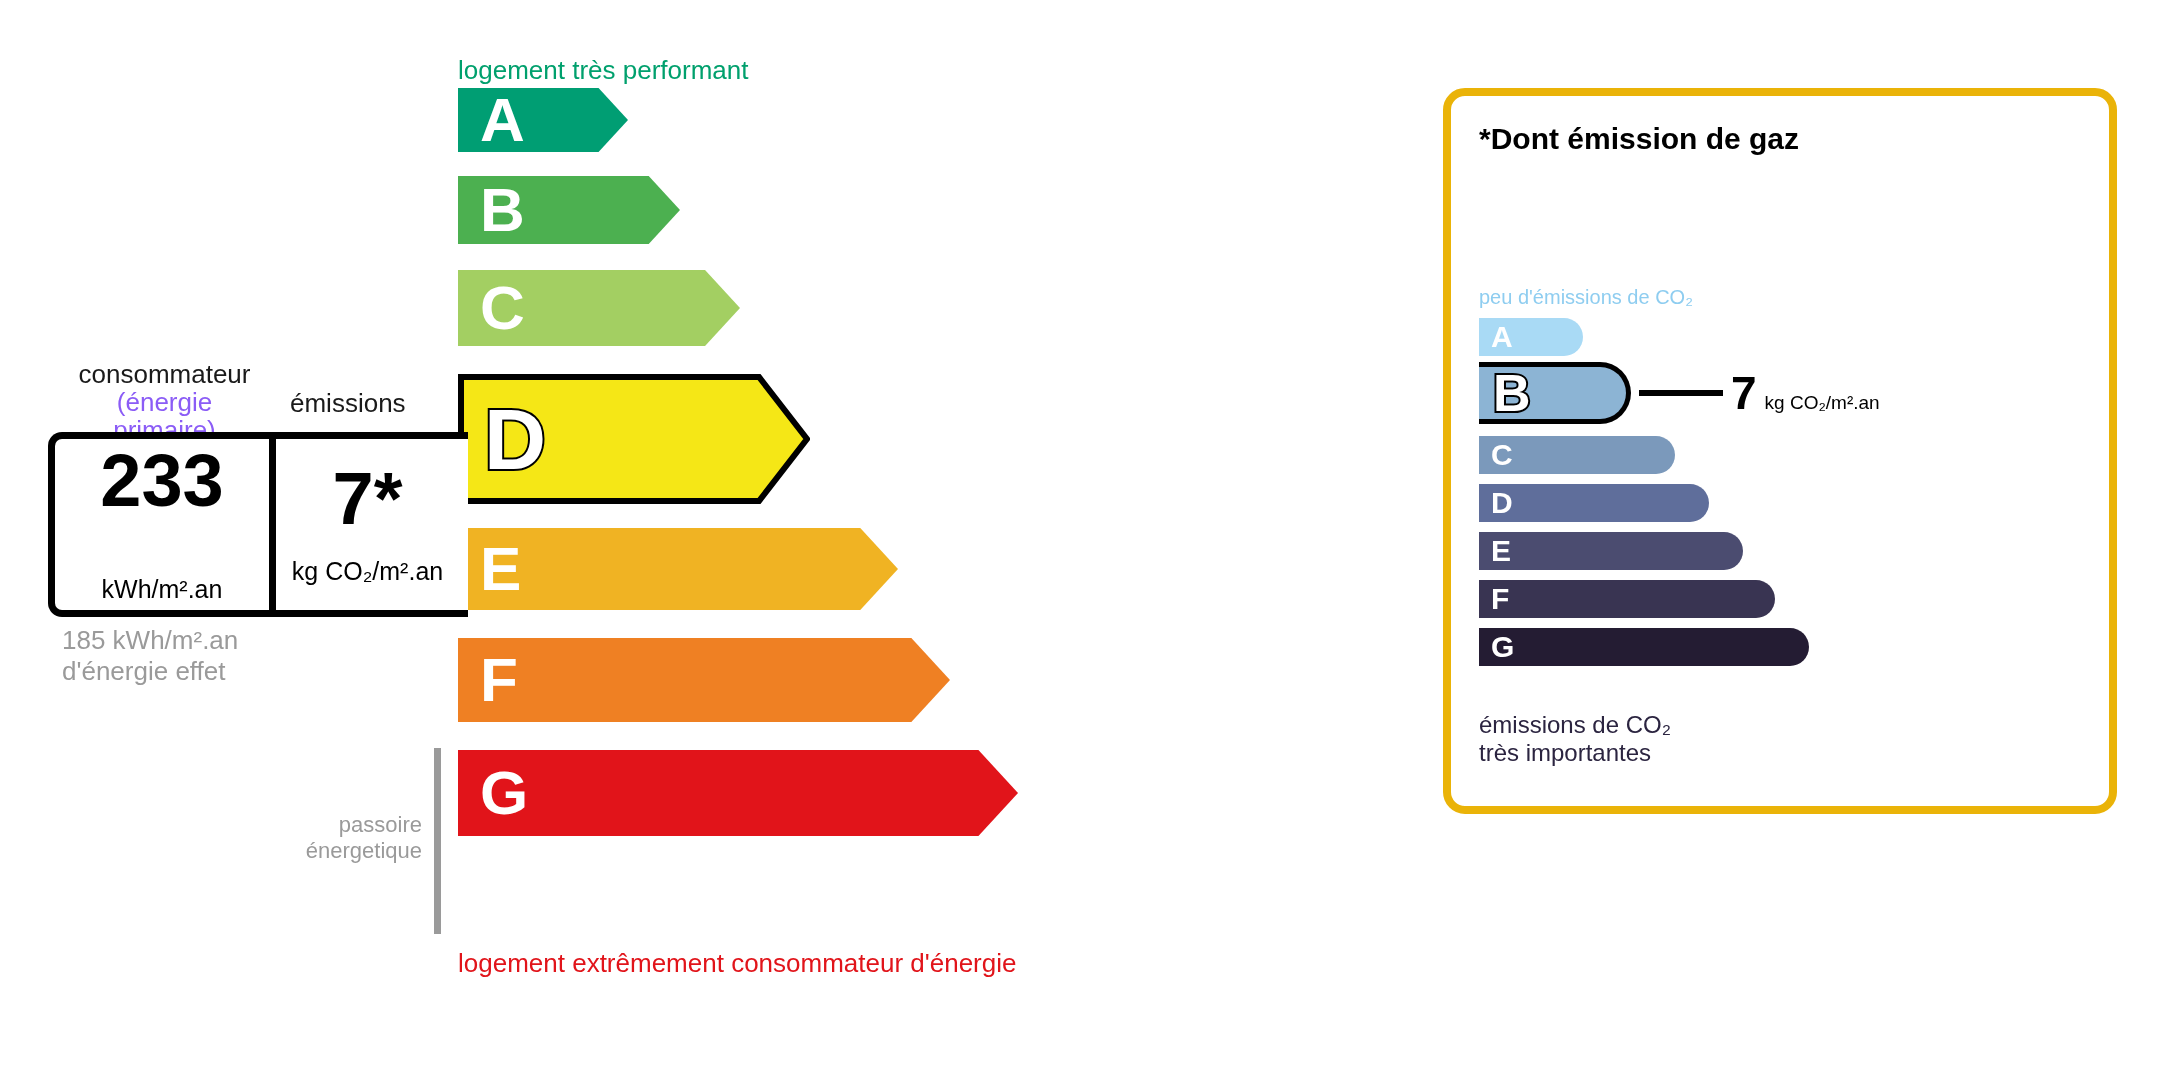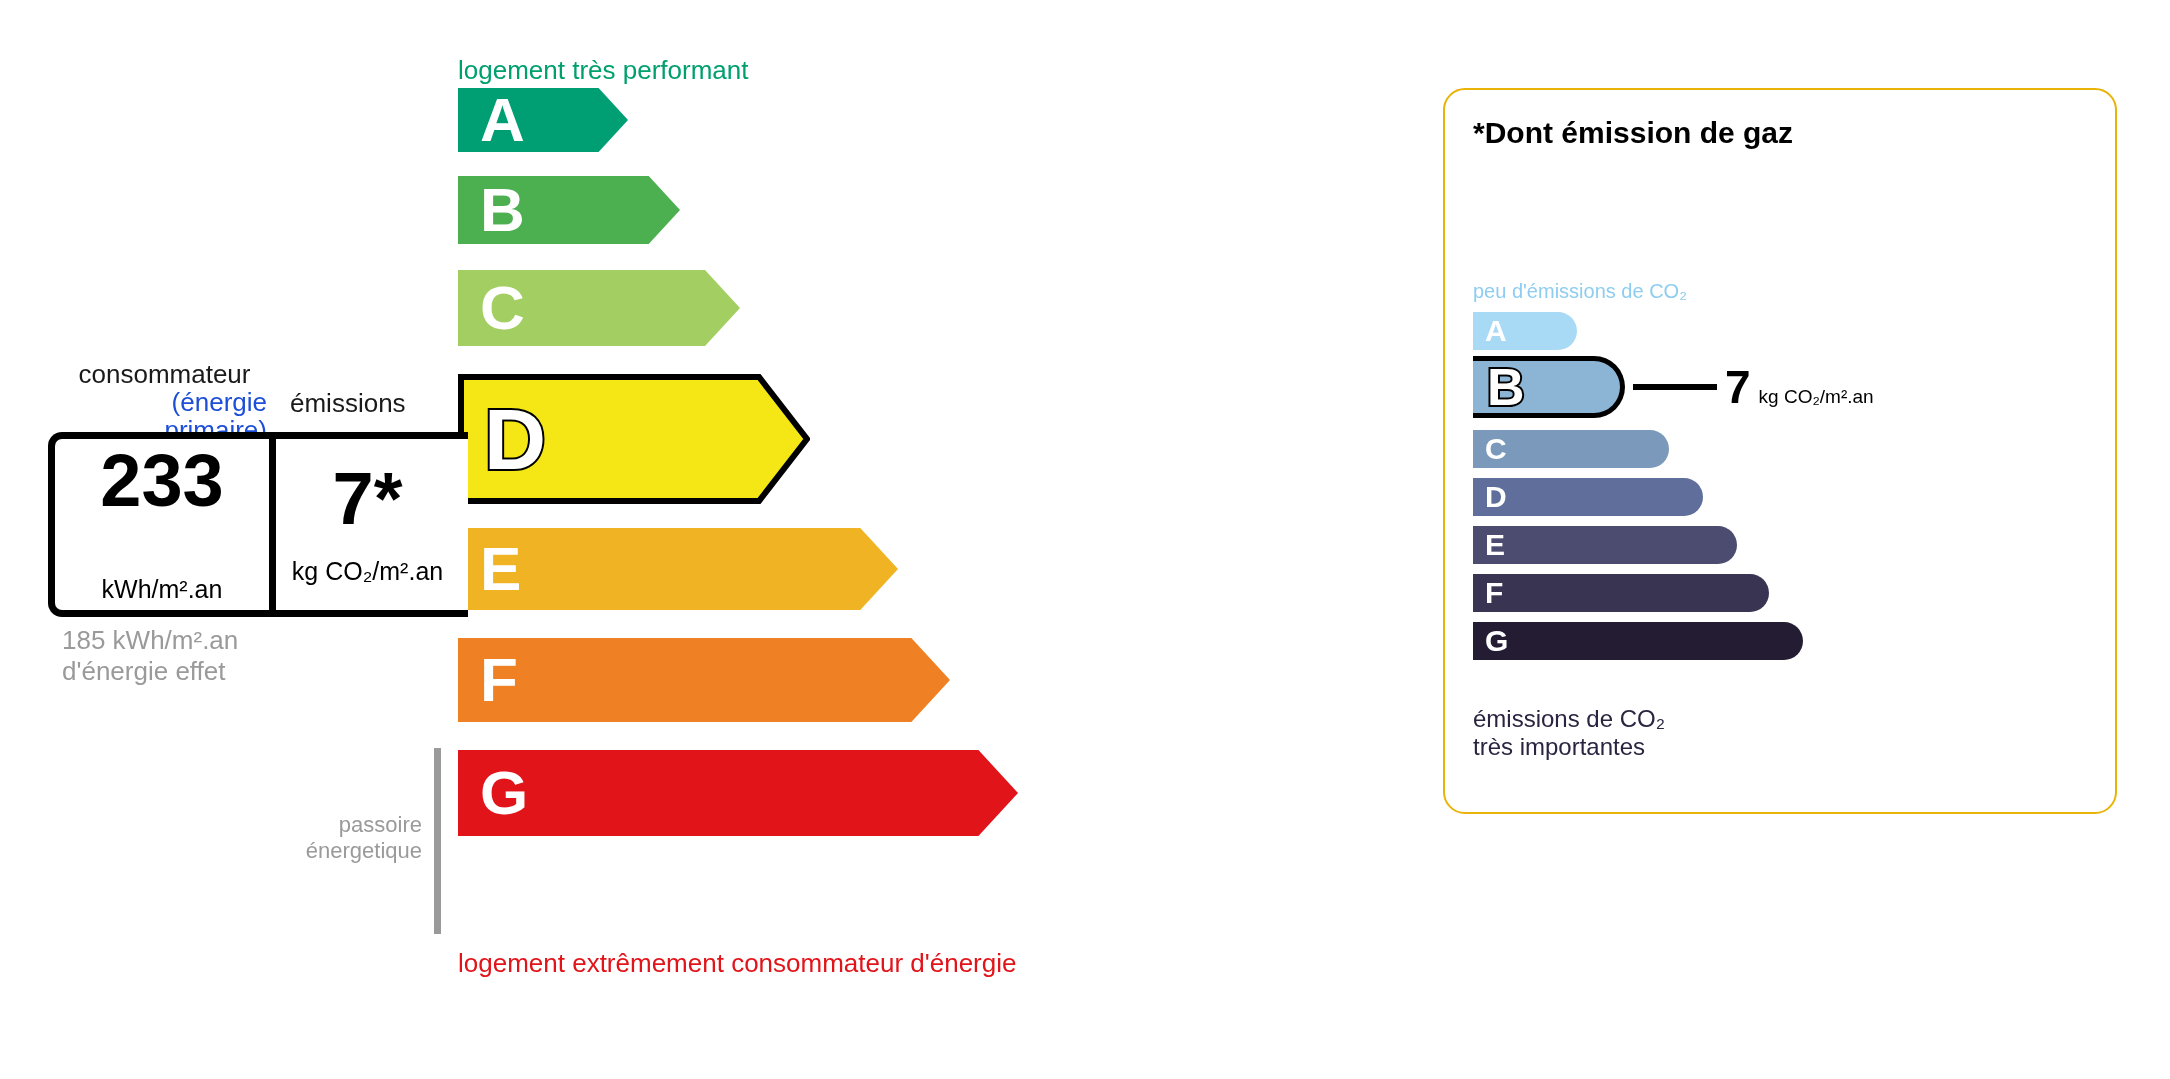--- a/index.html
+++ b/index.html
@@ -125,21 +125,21 @@
   #label-consommation {
     position: absolute;
     left: 62px;
     top: 360px;
     width: 205px;
     text-align: center;
     font-size: 26px;
     color: #1a1a1a;
     line-height: 1.08;
   }
-  #label-consommation .sub { color: #1d4ed8; text-align: right; }
+  #label-consommation .sub { color: #8b5cf6; }
   #label-emissions {
     position: absolute;
     left: 290px;
     top: 388px;
     font-size: 26px;
     color: #1a1a1a;
     white-space: nowrap;
   }
 
   
@@ -173,21 +173,21 @@
     line-height: 1.16;
   }
 
   
   #co2-panel {
     position: absolute;
     left: 1443px;
     top: 88px;
     width: 674px;
     height: 726px;
-    border: 2px solid #eab308;
+    border: 8px solid #eab308;
     border-radius: 22px;
     background: #ffffff;
     box-sizing: border-box;
   }
   #co2-title {
     position: absolute;
     left: 28px;
     top: 26px;
     font-size: 30px;
     font-weight: bold;

